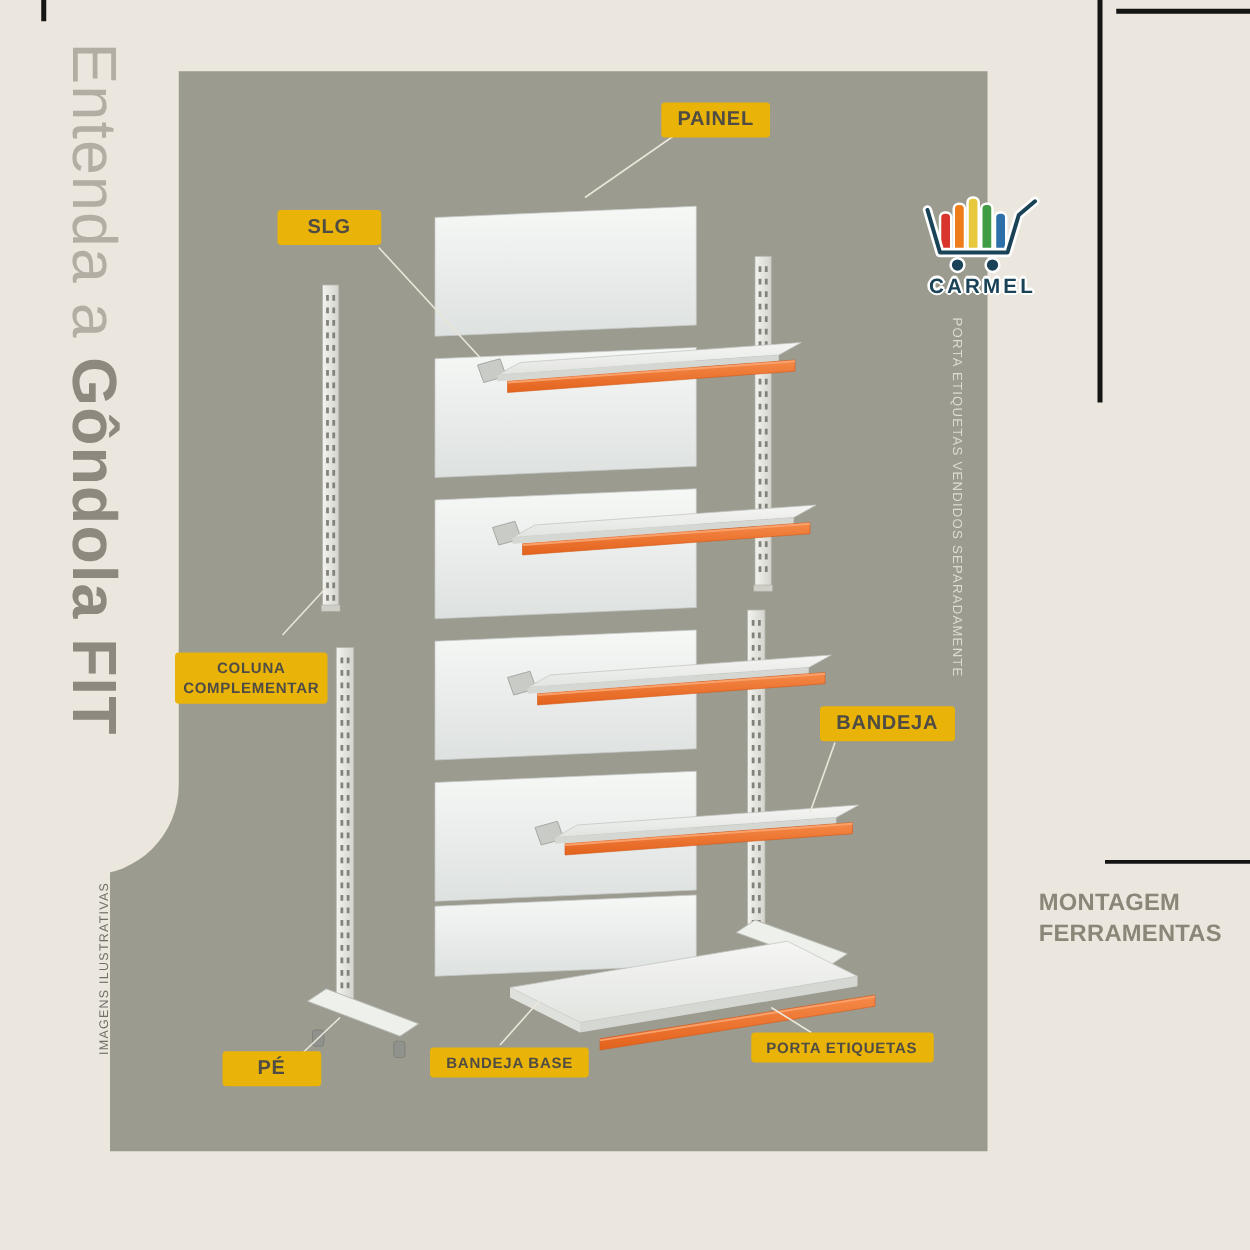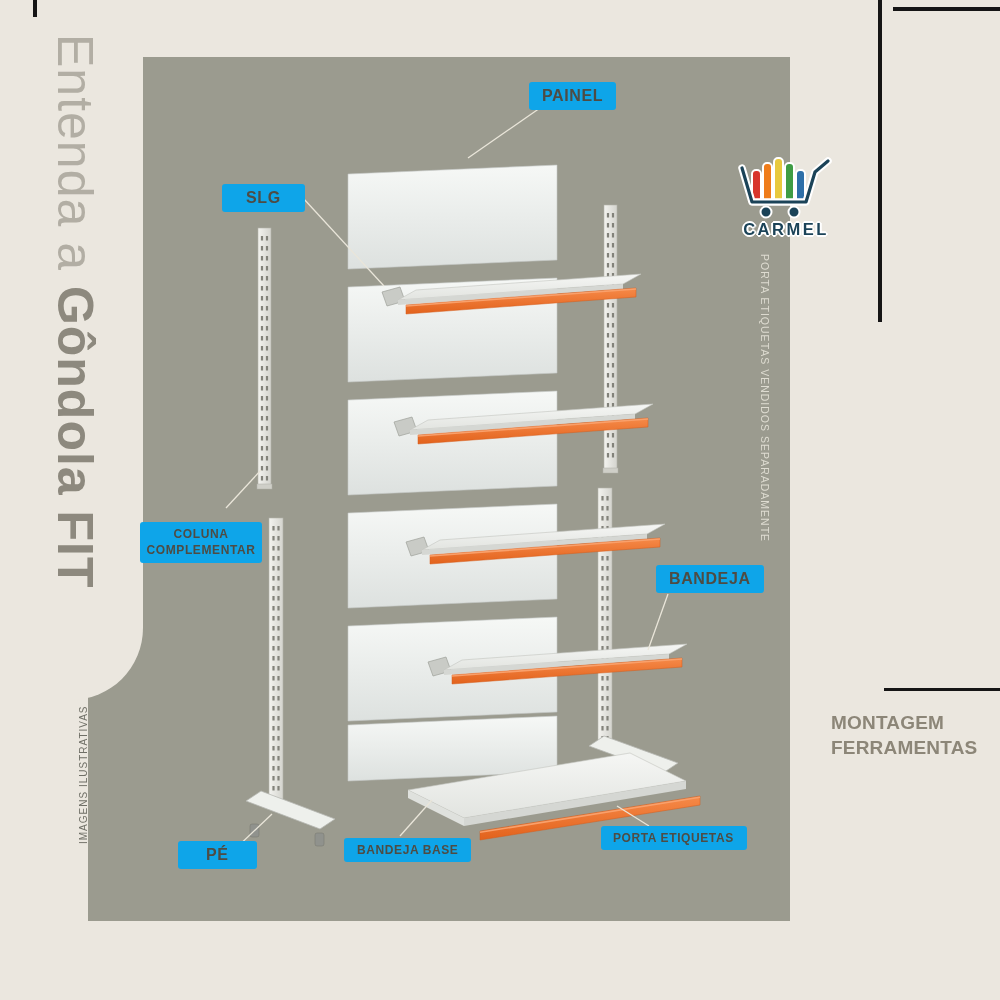--- a/index.html
+++ b/index.html
@@ -38,27 +38,27 @@
     font-size:10px; letter-spacing:1px; color:#6f6f66; white-space:nowrap;
   }
   .vtext-right {
     position:absolute; left:757px; top:254px; height:300px; width:14px;
     writing-mode:vertical-rl; z-index:3;
     font-size:10.5px; letter-spacing:1px; color:#dedcd1; white-space:nowrap;
   }
   
   .tag {
     position:absolute; z-index:4;
-    background:#0ea5e9; color:#4e4c44;
+    background:#eab308; color:#4e4c44;
     font-weight:700; font-size:16px; letter-spacing:0.6px;
     text-align:center; padding:5px 13px; border-radius:3px;
     white-space:nowrap;
   }
   #tag-painel  { left:529px; top:82px;  }
-  #tag-slg     { left:222px; top:184px; padding:5px 24px; }
+  #tag-slg     { left:222px; top:168px; padding:5px 24px; }
   #tag-coluna  { left:140px; top:522px; width:114px; font-size:12px;
                  padding:5px 4px; line-height:1.3; white-space:normal; }
   #tag-bandeja { left:656px; top:565px; }
   #tag-pe      { left:178px; top:841px; padding:5px 28px; }
   #tag-base    { left:344px; top:838px; font-size:12px;text-align:center; }
   #tag-porta   { left:601px; top:826px; font-size:12px;padding-left:12px; }
   
   .diagram { position:absolute; left:0; top:0; width:1000px; height:1000px; z-index:3; }
   .panel-back { fill:url(#gPanel); stroke:#c6cac8; stroke-width:0.6; }
   .col        { fill:url(#gCol);   stroke:#b4b4ac; stroke-width:0.6; }

